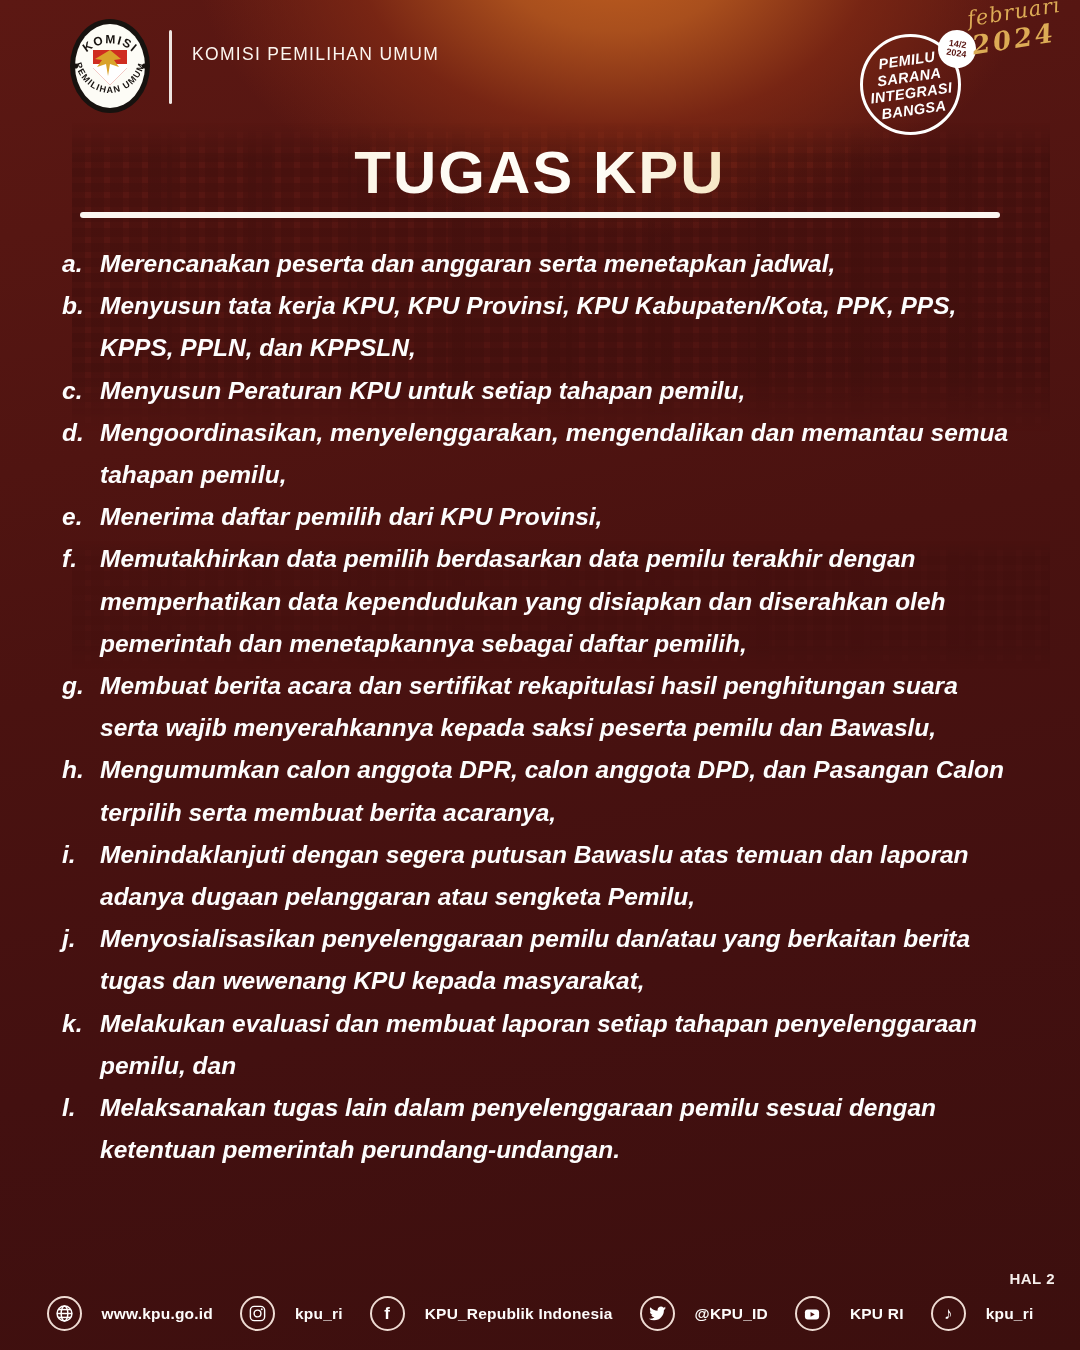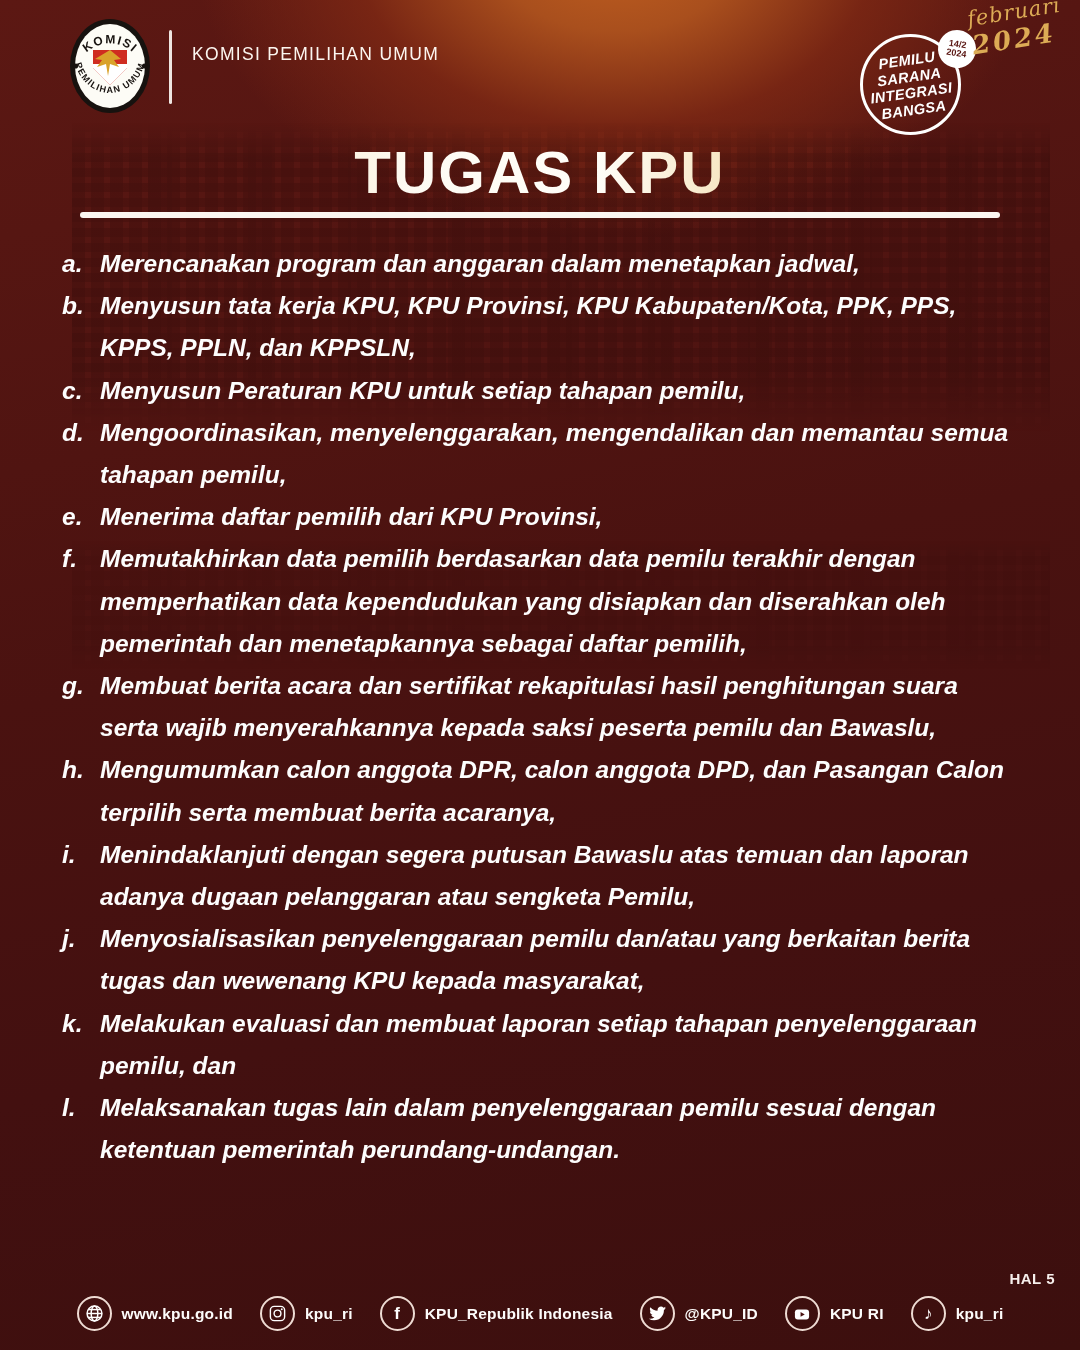--- a/index.html
+++ b/index.html
@@ -66,21 +66,21 @@
   .tasks{left:62px;top:243px;width:956px;color:#fdfdfd;font-weight:bold;font-style:italic;
     font-size:24.5px;line-height:42.2px;}
   .task{display:flex;margin:0;}
   .task .letter{width:38px;flex:0 0 38px;}
   .task .text{flex:1;}
 
   .pagelabel{right:25px;top:1270px;color:#f6efec;font-weight:bold;font-size:15px;letter-spacing:.5px;}
 
   
   .footer{left:0;top:1296px;width:1080px;display:flex;justify-content:center;align-items:center;gap:27px;}
-  .fitem{display:flex;align-items:center;gap:10px;}
+  .fitem{display:flex;align-items:center;gap:20px;}
   .ficon{width:35px;height:35px;border:2px solid #eedbd3;border-radius:50%;box-sizing:border-box;
     display:flex;align-items:center;justify-content:center;color:#fff;}
   .fglyph{font-size:17px;font-weight:bold;line-height:1;color:#fff;}
   .flabel{color:#fdfcfb;font-weight:bold;font-size:15.5px;letter-spacing:.2px;}
 </style>
 </head>
 <body>
 
 <div class="bldg"></div>
 <div class="bldg bldg2"></div>
@@ -129,21 +129,21 @@
   <div class="month">februari</div>
   <div class="year">2024</div>
 </div>
 
 <div class="abs title">TUGAS KPU</div>
 <div class="abs rule"></div>
 
 <div class="abs tasks">
   <p class="task">
       <span class="letter">a.</span>
-      <span class="text">Merencanakan program dan anggaran dalam menetapkan jadwal,</span>
+      <span class="text">Merencanakan peserta dan anggaran serta menetapkan jadwal,</span>
     </p>
   <p class="task">
       <span class="letter">b.</span>
       <span class="text">Menyusun tata kerja KPU, KPU Provinsi, KPU Kabupaten/Kota, PPK, PPS, KPPS, PPLN, dan KPPSLN,</span>
     </p>
   <p class="task">
       <span class="letter">c.</span>
       <span class="text">Menyusun Peraturan KPU untuk setiap tahapan pemilu,</span>
     </p>
   <p class="task">
@@ -177,21 +177,21 @@
   <p class="task">
       <span class="letter">k.</span>
       <span class="text">Melakukan evaluasi dan membuat laporan setiap tahapan penyelenggaraan pemilu, dan</span>
     </p>
   <p class="task">
       <span class="letter">l.</span>
       <span class="text">Melaksanakan tugas lain dalam penyelenggaraan pemilu sesuai dengan ketentuan pemerintah perundang-undangan.</span>
     </p>
 </div>
 
-<div class="abs pagelabel">HAL 5</div>
+<div class="abs pagelabel">HAL 2</div>
 
 <div class="abs footer">
 
   <div class="fitem">
     <span class="ficon">
       <svg viewBox="0 0 24 24" width="21" height="21" fill="none" stroke="#fff" stroke-width="1.7">
         <circle cx="12" cy="12" r="8.5"></circle>
           <ellipse cx="12" cy="12" rx="3.8" ry="8.5"></ellipse>
         <line x1="3.5" y1="12" x2="20.5" y2="12"></line>
           <line x1="4.6" y1="7.5" x2="19.4" y2="7.5"></line>

